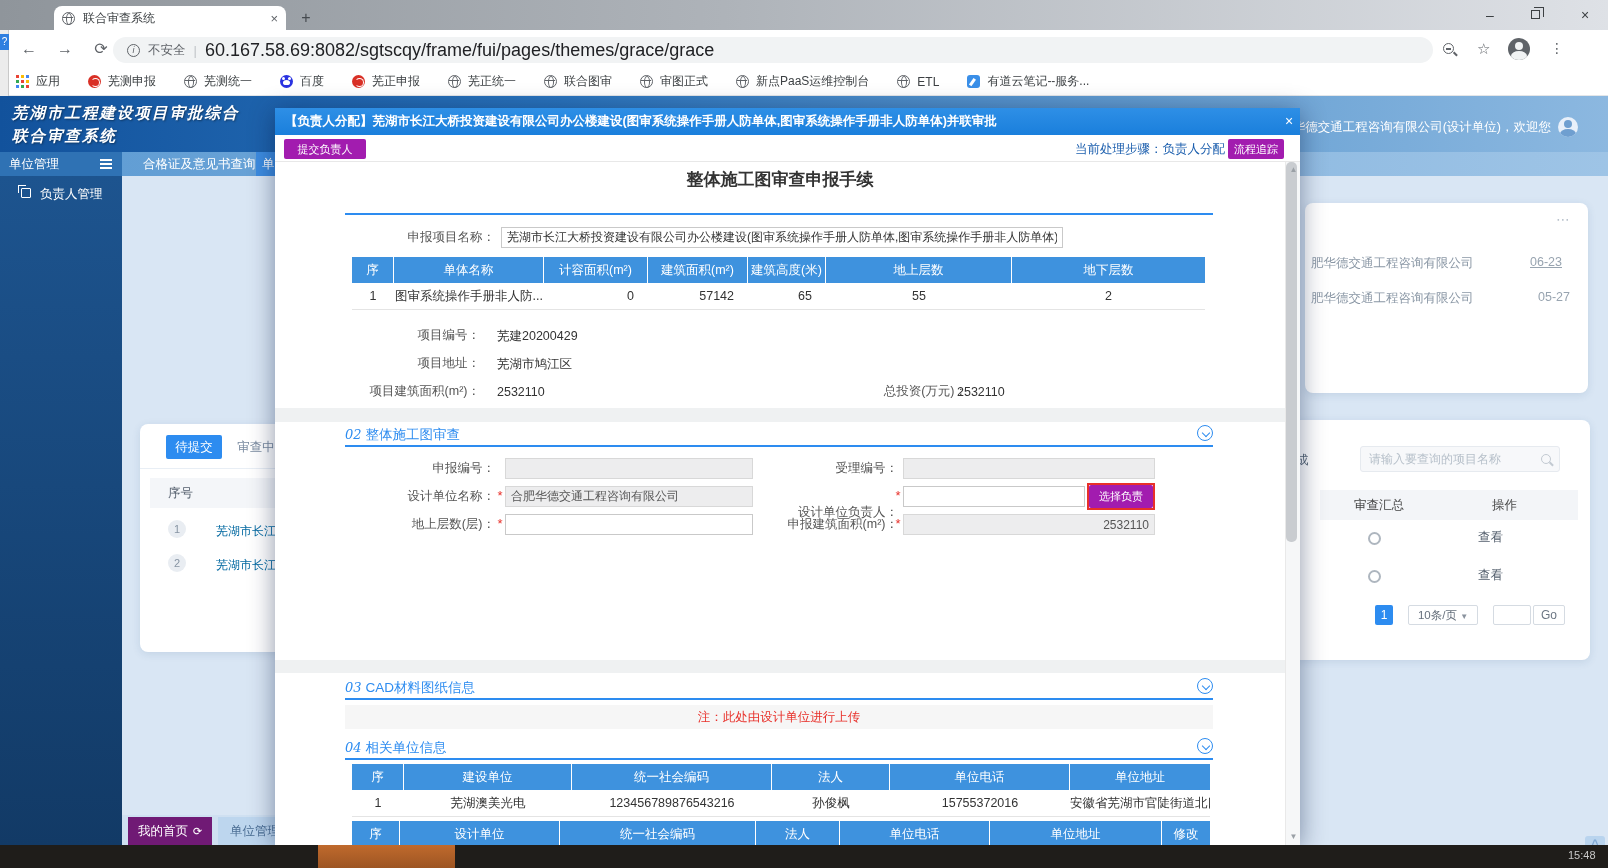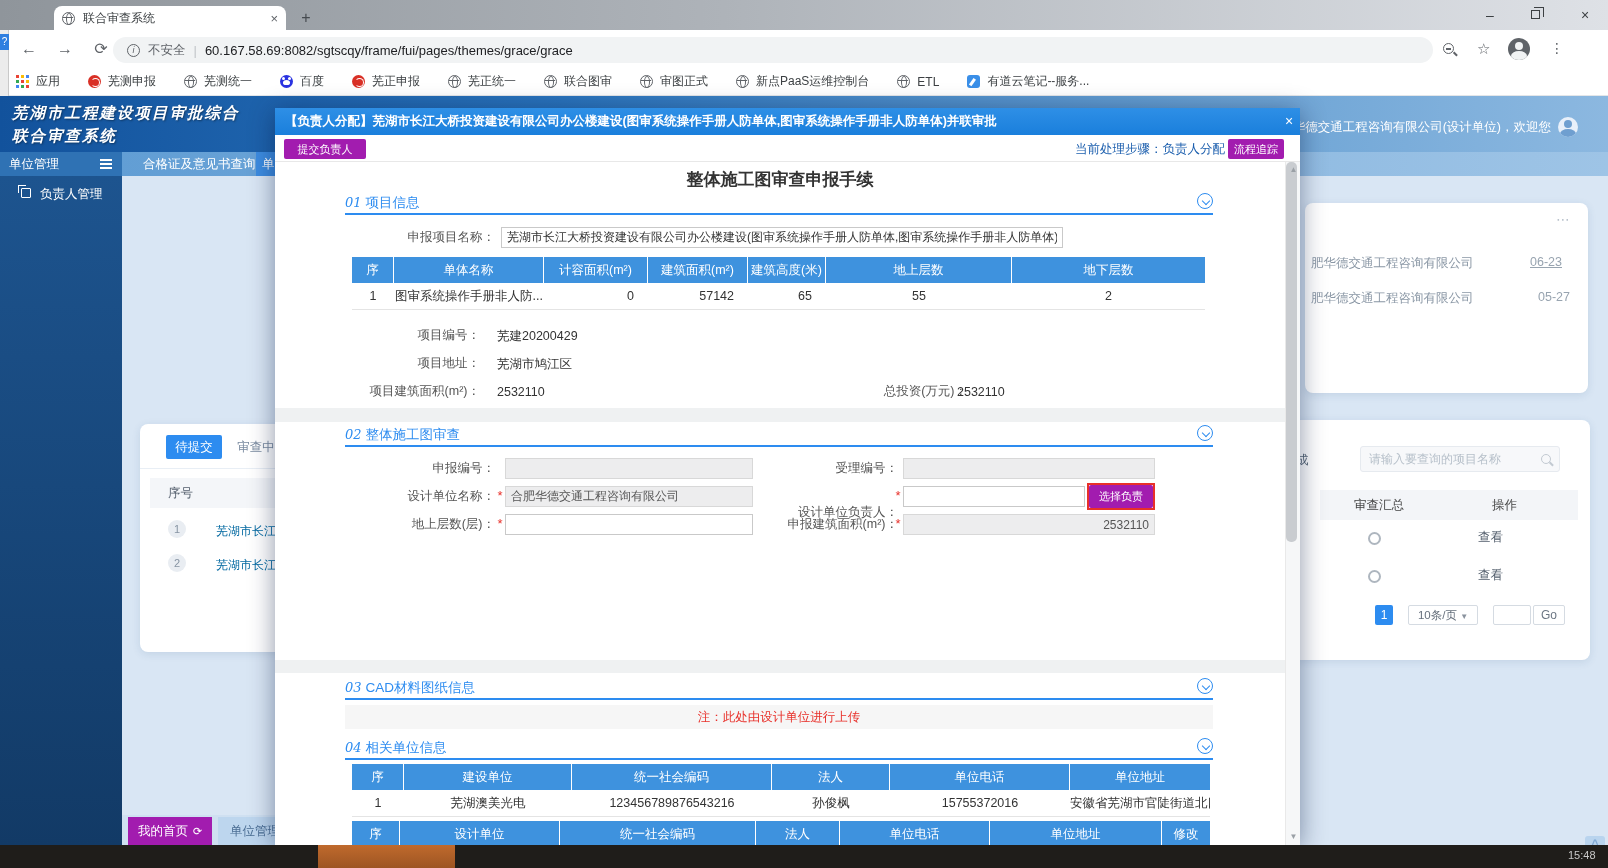--- a/index.html
+++ b/index.html
@@ -21,21 +21,21 @@
   .restore-box:before { content:""; position:absolute; left:2px; top:-4px; width:9px; height:9px; border:1.2px solid #3c4043; border-left:none; border-bottom:none; }
 
   .addrbar { left:0; top:30px; width:1608px; height:38px; background:#fff; }
   .navic { top:36px; width:26px; height:26px; color:#5f6368; font-size:16px; text-align:center; line-height:26px; }
   .omnibox { left:113px; top:37px; width:1320px; height:26px; background:#f1f3f4; border-radius:13px;
     display:flex; align-items:center; padding:0 14px; gap:8px; }
   .info-i { width:13px; height:13px; border:1.4px solid #5f6368; border-radius:50%; color:#5f6368;
     font-size:9px; line-height:10px; text-align:center; font-style:italic; flex:none; }
   .sec-label { font-size:12.5px; color:#5f6368; }
   .url-div { color:#c0c4c8; font-size:13px; }
-  .url-text { font-size:13px; color:#202124; white-space:nowrap; overflow:hidden; }
+  .url-text { font-size:18px; color:#202124; white-space:nowrap; overflow:hidden; }
   .mag { width:11px; height:11px; border:1.6px solid #5f6368; border-radius:50%; position:relative; }
   .mag:after { content:""; position:absolute; width:5px; height:1.6px; background:#5f6368; transform:rotate(45deg); right:-5px; bottom:-2px; }
   .mag.minus:before { content:""; position:absolute; left:1.5px; top:4px; width:5px; height:1.5px; background:#5f6368; }
   .chrome-avatar { width:22px; height:22px; border-radius:50%; background:#5f6368; position:relative; overflow:hidden; }
   .chrome-avatar:before { content:""; position:absolute; left:7px; top:4px; width:8px; height:8px; border-radius:50%; background:#f1f3f4; }
   .chrome-avatar:after { content:""; position:absolute; left:3px; top:13px; width:16px; height:10px; border-radius:50%; background:#f1f3f4; }
 
   .bookmarks { left:0; top:68px; width:1608px; height:28px; background:#fff; border-bottom:1px solid #e3e6e9;
     display:flex; align-items:center; gap:28px; padding:0 16px; }
   .bm { display:flex; align-items:center; gap:7px; font-size:12px; color:#3c4043; white-space:nowrap; }
@@ -86,21 +86,21 @@
   .todo-underline { background:#2d8cf0; height:3px; width:64px; border-radius:2px; }
   .todo-item { color:#f25c71; font-size:12px; white-space:nowrap; }
 
   .seg-tab-on { background:#2d8cf0; color:#fff; font-size:12.5px; text-align:center; line-height:24px; border-radius:2px; }
   .seg-tab-off { color:#7a8ba0; font-size:12.5px; text-align:center; line-height:24px; }
   .listhead { background:#f4f6f9; color:#55606e; font-size:12.5px; line-height:30px; padding-left:18px; }
   .num-circle { width:18px; height:18px; border-radius:50%; background:#e9edf2; color:#8794a3; font-size:11px; text-align:center; line-height:18px; }
   .task-name { color:#0369a1; font-size:12px; white-space:nowrap;margin-left:14px; }
 
   .bottom-strip { left:122px; top:815px; width:560px; height:30px; background:#cfe0f1; }
-  .btab-on { left:128px; top:817px; height:28px; background:#a21caf; color:#fff; font-size:12.5px; line-height:28px; padding:0 10px; display:flex; gap:5px; align-items:center; }
+  .btab-on { left:128px; top:817px; height:28px; background:#701a75; color:#fff; font-size:12.5px; line-height:28px; padding:0 10px; display:flex; gap:5px; align-items:center; }
   .btab-off { left:218px; top:817px; height:28px; background:#bdd6ee; color:#4a6d93; font-size:12.5px; line-height:28px; padding:0 12px; }
 
   .more-dots { color:#b9c2cc; font-size:14px; letter-spacing:2px; }
   .notice-name { color:#8a97a5; font-size:12.5px; white-space:nowrap; }
   .notice-date { color:#98a4b0; font-size:12.5px; }
 
   .search-box { left:1360px; top:446px; width:200px; height:26px; background:#f7f8fa; border:1px solid #e6eaef; border-radius:3px;
     display:flex; align-items:center; padding:0 8px; }
   .search-box input { flex:1; border:none; outline:none; background:transparent; font-size:12px; color:#555; }
   .search-box input::placeholder { color:#b7c0ca; }
@@ -323,24 +323,20 @@
     <div class="abs modal-toolbar"></div>
     <div class="abs btn-blue" style="left:9px;top:31px;width:82px;height:20px;line-height:20px;">提交负责人</div>
     <div class="abs step-label" style="left:800px;top:33px;">
       <span>当前处理步骤：</span><span>负责人分配</span>
     </div>
     <div class="abs btn-blue" style="left:953px;top:31px;width:56px;height:20px;line-height:20px;">流程追踪</div>
 
     <div class="abs modal-body">
       <div class="abs form-title" style="top:6px;">整体施工图审查申报手续</div>
 
-      <div class="abs sec-h" style="left:70px;top:31px;width:868px;">
-        <span class="sec-no">01</span><span class="sec-t">项目信息</span>
-        <span class="chev"></span>
-      </div>
       <div class="abs sec-line" style="left:70px;top:51px;width:868px;"></div>
 
       <div class="lbl" style="left:70px;top:65px;width:150px;">申报项目名称：</div>
       <input class="inp" style="left: 226px; top: 65px; width: 562px;" value="芜湖市长江大桥投资建设有限公司办公楼建设(图审系统操作手册人防单体,图审系统操作手册非人防单体)并联审批">
 
       <div class="tbl" style="left:77px;top:95px;">
         <div class="tr">
           <div class="th" style="width:42px;">序</div>
           <div class="th" style="width:150px;">单体名称</div>
           <div class="th" style="width:104px;">计容面积(m²)</div>

